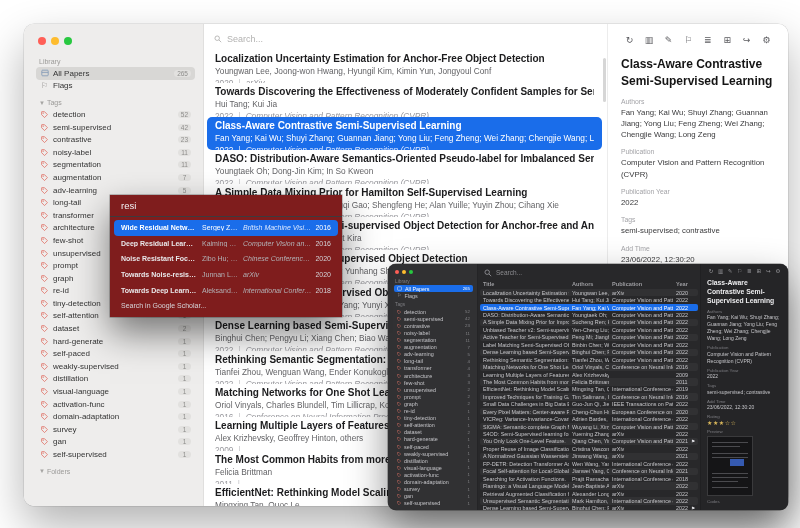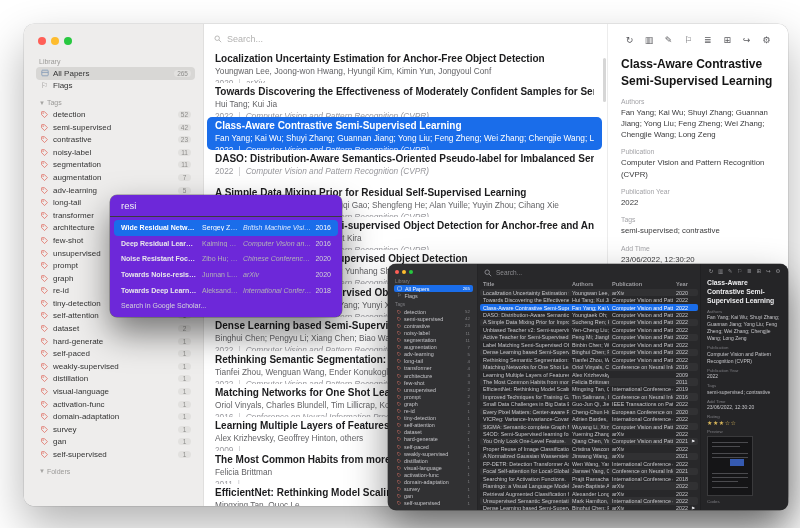--- a/index.html
+++ b/index.html
@@ -40,21 +40,21 @@
   .d-title{font-size:12px;font-weight:bold;color:#141414;line-height:1.4;margin-bottom:8px}
   .d-label{font-size:6.8px;color:#a4a4a8;margin-top:8px}
   .d-value{font-size:7.8px;color:#39393b;line-height:1.45;margin-top:2px}
   .d-stars{font-size:9px;color:#3a3a3c;letter-spacing:1.5px;margin-top:1px}
   .preview-box{width:90px;height:116px;border:1px solid #e3e3e3;border-radius:2px;margin-top:4px;background:#fff;box-shadow:0 1px 4px rgba(0,0,0,.18);position:relative;overflow:hidden}
   .pv-logo{position:absolute;left:6px;top:5px;width:7px;height:7px;background:#7aa7e8;border-radius:1px;opacity:.7}
   .pv-l{position:absolute;left:8px;right:8px;height:1.5px;background:#d9d9d9}
   .pv-title{position:absolute;left:14px;right:14px;top:28px;height:2.5px;background:#9a9a9a}
   .pv-fig{position:absolute;left:10px;bottom:8px;width:38px;height:14px;background:#f0c9ad;opacity:.8}
   
-  .popup{position:absolute;left:110px;top:195px;width:232px;background:#6d28d9;border-radius:7px;box-shadow:0 16px 34px rgba(0,0,0,.5),0 0 0 .5px rgba(0,0,0,.4);z-index:60;padding-bottom:4px;color:#e3e3e5;overflow:hidden}
+  .popup{position:absolute;left:110px;top:195px;width:232px;background:#7f1d1d;border-radius:0;box-shadow:0 16px 34px rgba(0,0,0,.5),0 0 0 .5px rgba(0,0,0,.4);z-index:60;padding-bottom:4px;color:#e3e3e5;overflow:hidden}
   .pp-input{height:21px;display:flex;align-items:center;padding:0 11px;font-size:9.5px;color:#f2f2f4;border-bottom:1px solid #3b3b3e;margin-bottom:3px}
   .pp-row{display:flex;align-items:center;height:15.6px;padding:0 7px;font-size:7px;margin:0 4px;border-radius:4px}
   .pp-row.sel{background:#1a6dea}
   .pp-title{flex:1;font-weight:bold;white-space:nowrap;overflow:hidden;text-overflow:ellipsis;color:#e8e8ea}
   .pp-auth{width:36px;min-width:36px;color:#b2b2b6;white-space:nowrap;overflow:hidden;text-overflow:ellipsis;margin-left:5px}
   .pp-venue{width:70px;min-width:70px;font-style:italic;color:#b2b2b6;white-space:nowrap;overflow:hidden;text-overflow:ellipsis;margin-left:5px}
   .pp-year{width:18px;min-width:18px;text-align:right;color:#d2d2d6}
   .pp-row.sel span{color:#fff}
   .pp-row.sel .pp-venue{color:#dbe8ff}
   .pp-footer{height:15px;display:flex;align-items:center;padding:0 7px;margin:0 4px;font-size:7px;color:#d6d6da}
@@ -471,27 +471,28 @@
         <div class="lp-row sel">
           <div class="lp-title">Class-Aware Contrastive Semi-Supervised Learning</div>
           <div class="lp-authors">Fan Yang; Kai Wu; Shuyi Zhang; Guannan Jiang; Yong Liu; Feng Zheng; Wei Zhang; Chengjie Wang; Long Zeng</div>
           <div class="lp-meta">
             <span class="lp-year">2022</span><span class="lp-sep">|</span><span class="lp-venue">Computer Vision and Pattern Recognition (CVPR)</span>
           </div>
         </div>
 
         <div class="lp-row">
           <div class="lp-title">DASO: Distribution-Aware Semantics-Oriented Pseudo-label for Imbalanced Semi-Supervised Learning</div>
+          <div class="lp-authors">Youngtaek Oh; Dong-Jin Kim; In So Kweon</div>
           <div class="lp-meta">
             <span class="lp-year">2022</span><span class="lp-sep">|</span><span class="lp-venue">Computer Vision and Pattern Recognition (CVPR)</span>
           </div>
         </div>
 
         <div class="lp-row">
-          <div class="lp-title">A Simple Data Mixing Prior for Residual Self-Supervised Learning</div>
+          <div class="lp-title">A Simple Data Mixing Prior for Hamilton Self-Supervised Learning</div>
           <div class="lp-authors">Sucheng Ren; Huiyu Wang; Zhengqi Gao; Shengfeng He; Alan Yuille; Yuyin Zhou; Cihang Xie</div>
           <div class="lp-meta">
             <span class="lp-year">2022</span><span class="lp-sep">|</span><span class="lp-venue">Computer Vision and Pattern Recognition (CVPR)</span>
           </div>
         </div>
 
         <div class="lp-row">
           <div class="lp-title">Unbiased Teacher v2: Semi-supervised Object Detection for Anchor-free and Anchor-based Detectors</div>
           <div class="lp-authors">Yen-Cheng Liu; Chih-Yao Ma; Zsolt Kira</div>
           <div class="lp-meta">

